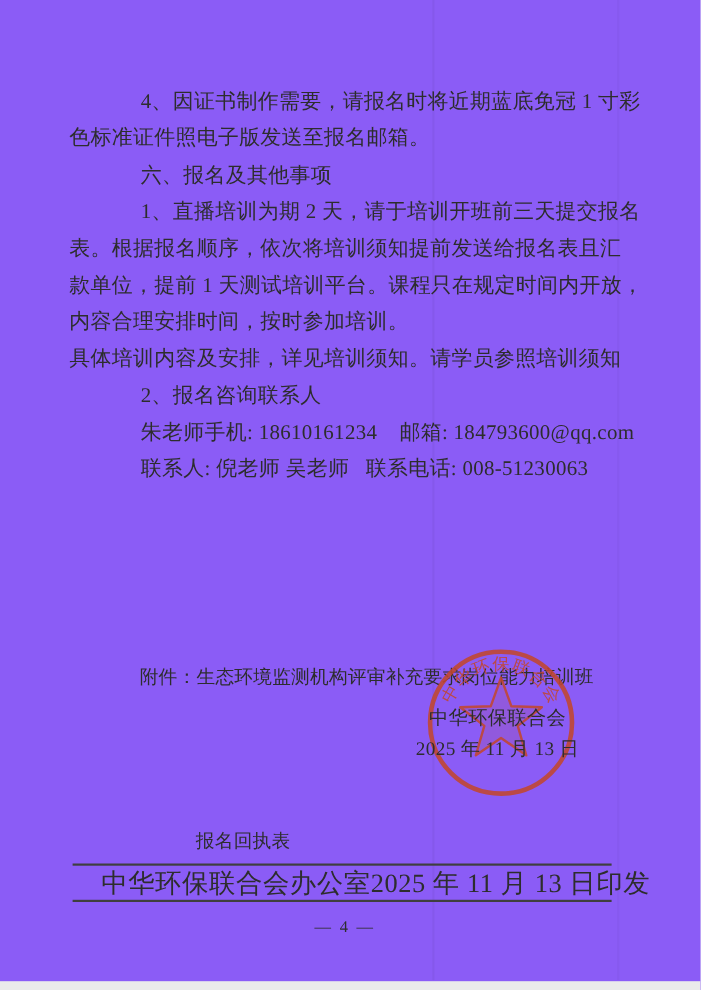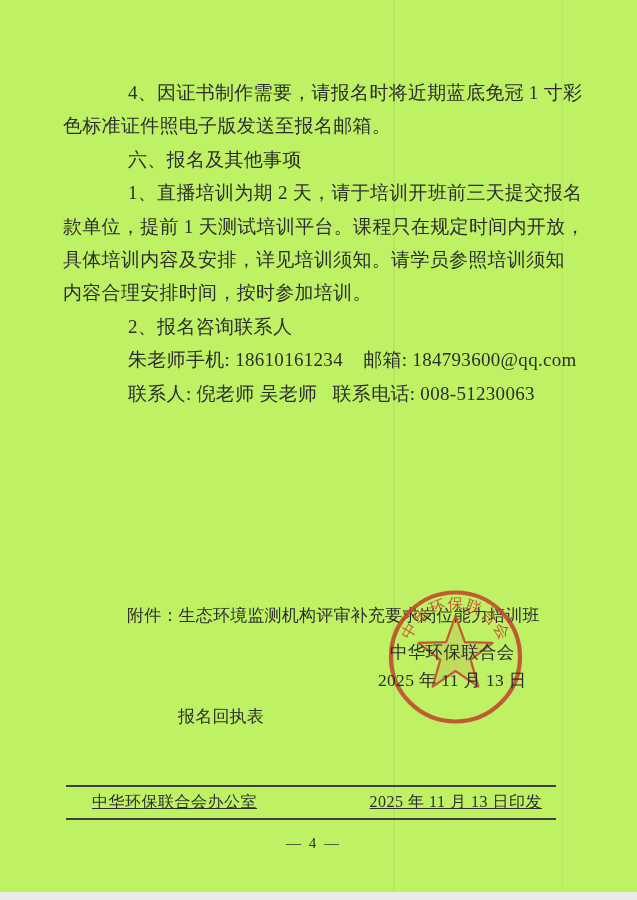--- a/index.html
+++ b/index.html
@@ -5,21 +5,21 @@
   :root{
     --text:#2d2d2d;
     --seal-red:#c2472e;
     --rule:#3f3f3f;
   }
   html,body{margin:0;padding:0;background:#f2f2f2;}
   .page{
     position:relative;
     width:637px;height:900px;
     margin:0 auto;
-    background:#bef264;
+    background:#8b5cf6;
     overflow:hidden;
     font-family:"Liberation Serif","DejaVu Serif",serif;
     color:var(--text);
   }
   
   .crease{position:absolute;top:0;height:891px;width:2px;}
   .crease.c1{left:393px;background:rgba(0,0,0,0.045);}
   .crease.c2{left:561px;background:rgba(0,0,0,0.028);}
   .scan-edge{position:absolute;left:0;bottom:0;width:637px;height:8px;background:#ebebeb;}
 
@@ -29,21 +29,21 @@
     font-size:19px;line-height:33.4px;letter-spacing:0.3px;
   }
   .body-text .line{white-space:pre;}
   .body-text .line.ind{text-indent:65px;}
 
   
   .attachment{
     position:absolute;left:127px;top:532px;
     font-size:17px;line-height:33.5px;letter-spacing:0.2px;white-space:pre;
   }
-  .attachment .att-line2{margin-left:51px;}
+  .attachment .att-line2{margin-left:51px;margin-top:48px;}
 
   
   .sig-org{
     position:absolute;left:390px;top:640px;
     font-size:17.5px;letter-spacing:0.3px;white-space:pre;z-index:3;
   }
   .sig-date{
     position:absolute;left:378px;top:668px;
     font-size:17.5px;letter-spacing:0.3px;white-space:pre;z-index:3;
   }
@@ -52,22 +52,22 @@
   .seal{position:absolute;left:387px;top:586px;width:137px;height:142px;z-index:2;opacity:0.88;}
   .seal circle{fill:none;stroke:var(--seal-red);stroke-width:4.2px;}
   .seal .star{fill:var(--seal-red);fill-opacity:0.14;stroke:var(--seal-red);stroke-width:2.2px;stroke-linejoin:round;}
   .seal text{fill:var(--seal-red);font-size:15.5px;font-family:"Liberation Serif","DejaVu Serif",serif;letter-spacing:1px;}
 
   
   .footer-bar{
     position:absolute;left:66px;top:785px;width:490px;height:31px;
     border-top:2px solid var(--rule);
     border-bottom:2px solid var(--rule);
-    display:flex;align-items:center;justify-content:space-between;
-    font-size:16px;letter-spacing:0.5px;text-decoration:underline;
+    display:flex;align-items:center;justify-content:flex-start;
+    font-size:24px;letter-spacing:0.5px;
   }
   .footer-bar .issuer{padding-left:26px;white-space:pre;}
   .footer-bar .printdate{padding-right:14px;white-space:pre;}
   .page-number{
     position:absolute;left:0;top:835px;width:627px;
     text-align:center;font-size:15px;letter-spacing:2px;white-space:pre;
   }
 </style>
 </head>
 <body>
@@ -76,23 +76,24 @@
 
   <div class="crease c1"></div>
   <div class="crease c2"></div>
   <div class="scan-edge"></div>
 
   <div class="body-text">
     <div class="line ind">4、因证书制作需要，请报名时将近期蓝底免冠 1 寸彩</div>
     <div class="line">色标准证件照电子版发送至报名邮箱。</div>
     <div class="line ind">六、报名及其他事项</div>
     <div class="line ind">1、直播培训为期 2 天，请于培训开班前三天提交报名</div>
+    <div class="line">表。根据报名顺序，依次将培训须知提前发送给报名表且汇</div>
     <div class="line">款单位，提前 1 天测试培训平台。课程只在规定时间内开放，</div>
+    <div class="line">内容合理安排时间，按时参加培训。</div>
     <div class="line">具体培训内容及安排，详见培训须知。请学员参照培训须知</div>
-    <div class="line">内容合理安排时间，按时参加培训。</div>
     <div class="line ind">2、报名咨询联系人</div>
     <div class="line ind">朱老师手机: 18610161234    邮箱: 184793600@qq.com</div>
     <div class="line ind">联系人: 倪老师 吴老师   联系电话: 008-51230063</div>
   </div>
 
   <div class="attachment">
     <div class="att-line1"><span>附件：</span><span>生态环境监测机构评审补充要求岗位能力培训班</span></div>
     <div class="att-line2">报名回执表</div>
   </div>
 

